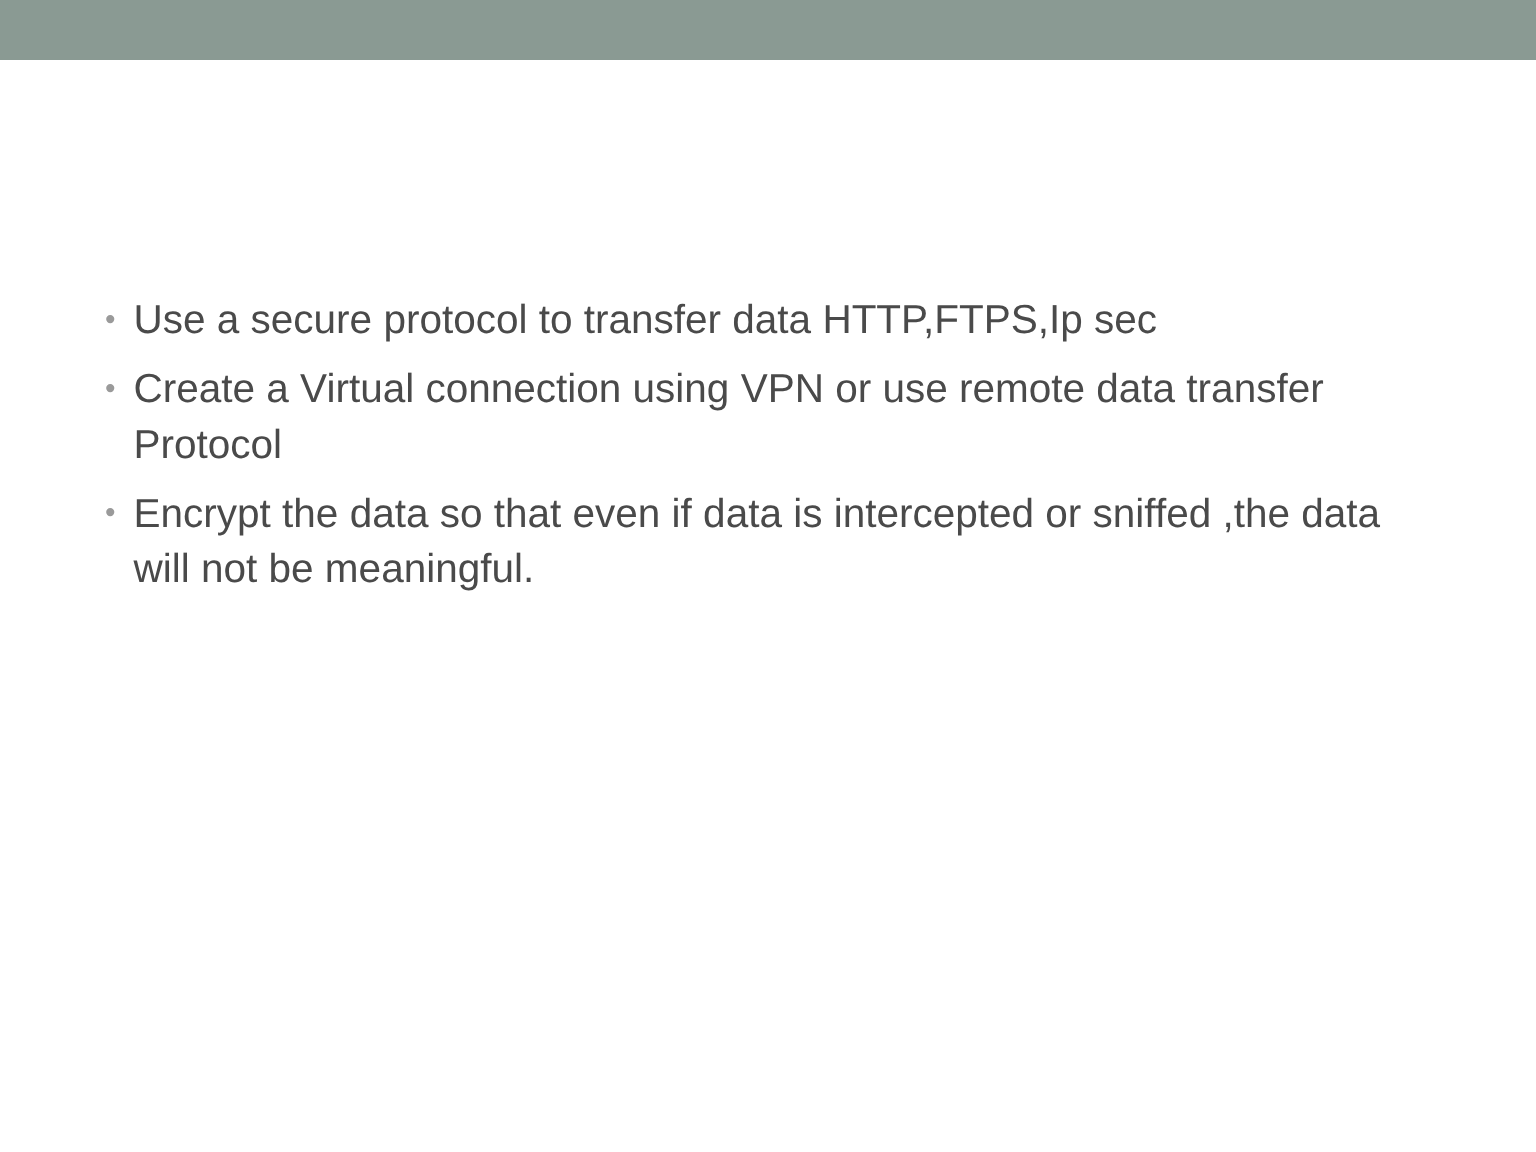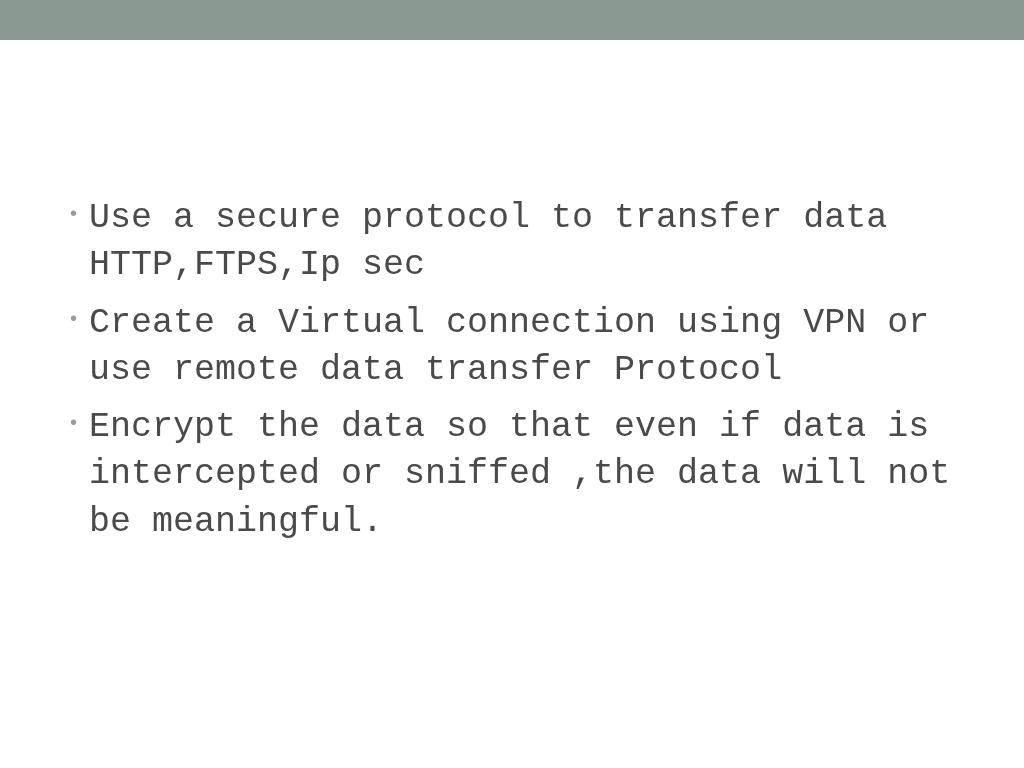--- a/index.html
+++ b/index.html
@@ -32,24 +32,23 @@
     }
     .bullet-marker {
       color: #9a9a9a;
       font-size: 20px;
       line-height: 36px;
       margin-right: 12px;
       flex-shrink: 0;
     }
     .bullet-text {
       color: #4a4a4a;
-      font-size: 35px;
+      font-size: 27px;
       line-height: 1.35;
       font-weight: 400;
-      font-family: Liberation Mono, monospace;
     }
   </style>
 </head>
 <body>
 
 <div class="header-bar"></div>
 
 <div class="content">
   <ul class="bullet-list">
     <li class="bullet-item">

